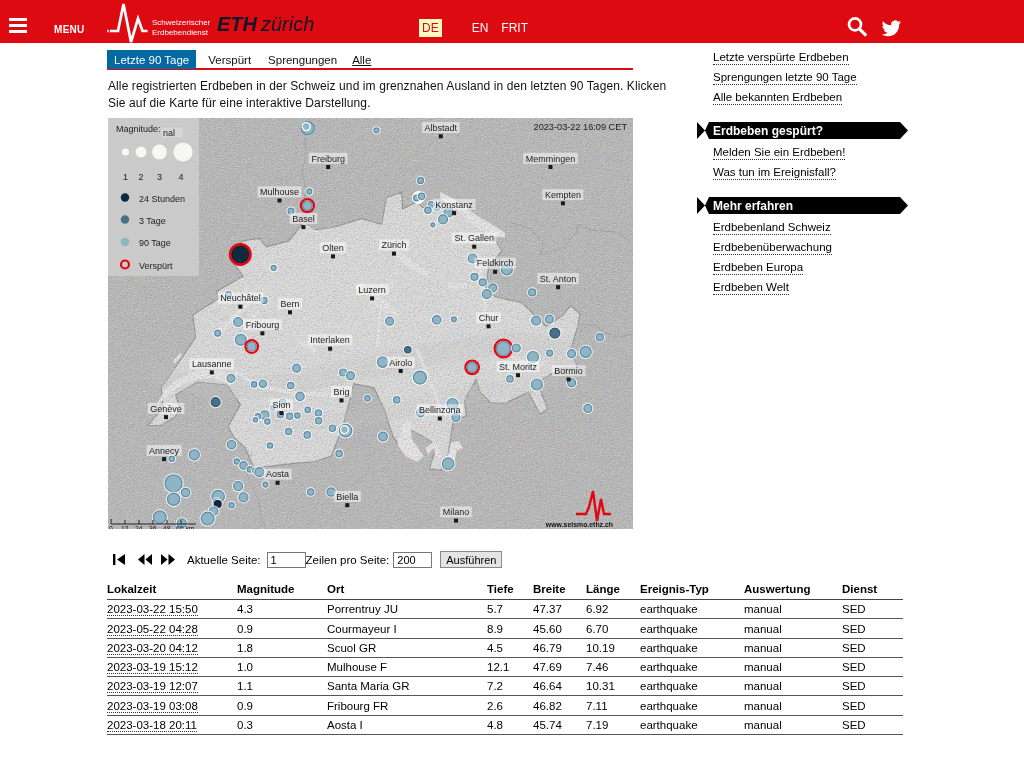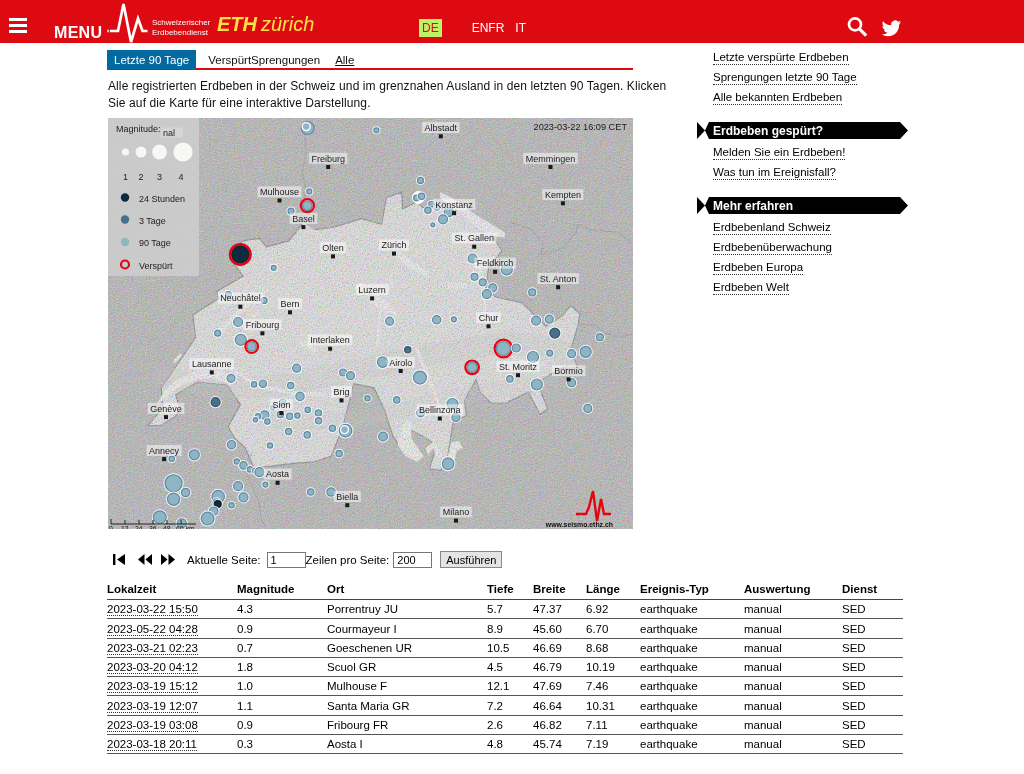--- a/index.html
+++ b/index.html
@@ -2,27 +2,27 @@
 <html lang="de"><head>
 <meta charset="utf-8">
 <title>Schweizerischer Erdbebendienst</title>
 <style>
 * { margin:0; padding:0; box-sizing:border-box; }
 html,body { width:1024px; height:774px; overflow:hidden; background:#fff;
   font-family:"Liberation Sans", sans-serif; }
 #header { position:absolute; left:0; top:0; width:1024px; height:43px; background:#de0a12; }
 .hamb { position:absolute; left:9px; top:18px; width:18px; height:15px; }
 .hamb div { height:3px; background:#fff; margin-bottom:3px; }
-.menutxt { position:absolute; left:32px; top:24px; color:#fff; font-size:16px; font-weight:bold; letter-spacing:0.3px;padding-left:22px; }
+.menutxt { position:absolute; left:32px; top:24px; color:#fff; font-size:10px; font-weight:bold; letter-spacing:0.3px;padding-left:22px; }
 #sedlogo { position:absolute; left:107px; top:0px; }
 .sedtxt { position:absolute; left:152px; top:18px; color:#fff; font-size:8px; line-height:9.5px; letter-spacing:0px; }
-#ethlogo { position:absolute; left:217px; top:13px; color:#fde047; font-size:20px; font-style:italic; }
+#ethlogo { position:absolute; left:217px; top:13px; color:#0f172a; font-size:20px; font-style:italic; }
 #ethlogo b { font-weight:bold; letter-spacing:0px; }
 #langs { position:absolute; left:419px; top:21px; font-size:12px; color:#fff; }
-#langs .act { background:#bef264; color:#de0a12; padding:2px 3px; }
+#langs .act { background:#fef9c3; color:#de0a12; padding:2px 3px; }
 #hicons { position:absolute; left:843px; top:16px; }
 #main { position:absolute; left:0; top:43px; width:1024px; }
 #tabs { position:absolute; left:107px; top:7px; width:526px; border-bottom:2px solid #de0a12; height:20px; font-size:0; }
 .tab { display:inline-block; padding:4px 0 3px 0; color:#111; font-size:11.5px; }
 .tab.act { background:#0369a1; color:#fff; padding:4px 7px 3px 7px; }
 #intro { position:absolute; left:108px; top:35px; width:620px; font-size:12px; line-height:17px; color:#111; letter-spacing:0.1px;}
 #map { position:absolute; left:108px; top:75px; width:525px; height:411px; }
 #sidebar { position:absolute; left:697px; top:7px; width:215px; font-size:11.5px; }
 .slink { display:block; margin:0 0 5px 16px; color:#000; text-decoration:none; line-height:14px;
   border-bottom:1px dotted #333; width:max-content; padding-bottom:0px; }
@@ -47,33 +47,33 @@
       <div></div>
       <div></div>
     </div>
   <div class="menutxt">MENU</div>
   <svg id="sedlogo" width="42" height="43" viewBox="0 0 42 43">
     <polyline points="3,31 11,31 16.5,4 24,42 31,18.5 35.5,31 40.5,31" fill="none" stroke="#fff" stroke-width="2.7"></polyline>
     <rect x="0" y="29.7" width="2.2" height="2.6" fill="#f4b8b0"></rect>
   </svg>
   <div class="sedtxt">Schweizerischer<br>Erdbebendienst</div>
   <div id="ethlogo"><b>ETH</b><span style="margin-left:4px;">zürich</span></div>
-  <div id="langs"><span class="act">DE</span><span style="margin-left:10px;padding-left:20px;">EN</span><span style="">FR</span><span style="margin-left:11px;">IT</span></div>
+  <div id="langs"><span class="act">DE</span><span style="margin-left:10px;padding-left:20px;">EN</span><span style="margin-left:13px;">FR</span><span style="margin-left:0;">IT</span></div>
   <div id="hicons">
     <svg width="80" height="24" viewBox="0 0 80 24">
       <circle cx="12" cy="8.4" r="6" fill="none" stroke="#fff" stroke-width="2.7"></circle>
       <line x1="16.4" y1="12.8" x2="23.2" y2="19.6" stroke="#fff" stroke-width="3.2"></line>
       <g transform="translate(38.7,2.6) scale(0.81)">
       <path d="M23.953 4.57a10 10 0 01-2.825.775 4.958 4.958 0 002.163-2.723c-.951.555-2.005.959-3.127 1.184a4.92 4.92 0 00-8.384 4.482C7.69 8.095 4.067 6.13 1.64 3.162a4.822 4.822 0 00-.666 2.475c0 1.71.87 3.213 2.188 4.096a4.904 4.904 0 01-2.228-.616v.06a4.923 4.923 0 003.946 4.827 4.996 4.996 0 01-2.212.085 4.936 4.936 0 004.604 3.417 9.867 9.867 0 01-6.102 2.105c-.39 0-.779-.023-1.17-.067a13.995 13.995 0 007.557 2.209c9.053 0 13.998-7.496 13.998-13.985 0-.21 0-.42-.015-.63A9.935 9.935 0 0024 4.59z" fill="#fff"></path>
       </g>
     </svg>
   </div>
 </div>
 <div id="main">
-  <div id="tabs"><span class="tab act" id="tb1">Letzte 90 Tage</span><span class="tab" id="tb2" style="margin-left:12px;">Verspürt</span><span class="tab" id="tb3" style="">Sprengungen</span><span class="tab" id="tb4" style="margin-left:15px;text-decoration:underline;">Alle</span></div>
+  <div id="tabs"><span class="tab act" id="tb1">Letzte 90 Tage</span><span class="tab" id="tb2" style="margin-left:12px;">Verspürt</span><span class="tab" id="tb3" style="margin-left:17px;">Sprengungen</span><span class="tab" id="tb4" style="margin-left:15px;text-decoration:underline;">Alle</span></div>
   <div id="intro">Alle registrierten Erdbeben in der Schweiz und im grenznahen Ausland in den letzten 90 Tagen. Klicken<br>Sie auf die Karte für eine interaktive Darstellung.</div>
   <div id="map"><svg width="525" height="411" viewBox="0 0 525 411">
 <defs>
 <filter id="rough" x="0" y="0" width="100%" height="100%">
 <feTurbulence type="fractalNoise" baseFrequency="0.75" numOctaves="2" result="n"></feTurbulence>
 <feColorMatrix in="n" type="matrix" value="0 0 0 0 0.5 0 0 0 0 0.5 0 0 0 0 0.5 0 0 0 0.035 0" result="n2"></feColorMatrix>
 <feComposite in="n2" in2="SourceGraphic" operator="over"></feComposite>
 </filter>
 </defs>
 <style>
@@ -552,31 +552,20 @@
           <td>0.9</td>
           <td>Courmayeur I</td>
           <td>8.9</td>
           <td>45.60</td>
           <td>6.70</td>
           <td>earthquake</td>
           <td>manual</td>
           <td>SED</td>
         </tr>
     <tr>
-          <td class="dt"><span>2023-03-21 02:23</span></td>
-          <td>0.7</td>
-          <td>Goeschenen UR</td>
-          <td>10.5</td>
-          <td>46.69</td>
-          <td>8.68</td>
-          <td>earthquake</td>
-          <td>manual</td>
-          <td>SED</td>
-        </tr>
-    <tr>
           <td class="dt"><span>2023-03-20 04:12</span></td>
           <td>1.8</td>
           <td>Scuol GR</td>
           <td>4.5</td>
           <td>46.79</td>
           <td>10.19</td>
           <td>earthquake</td>
           <td>manual</td>
           <td>SED</td>
         </tr>

